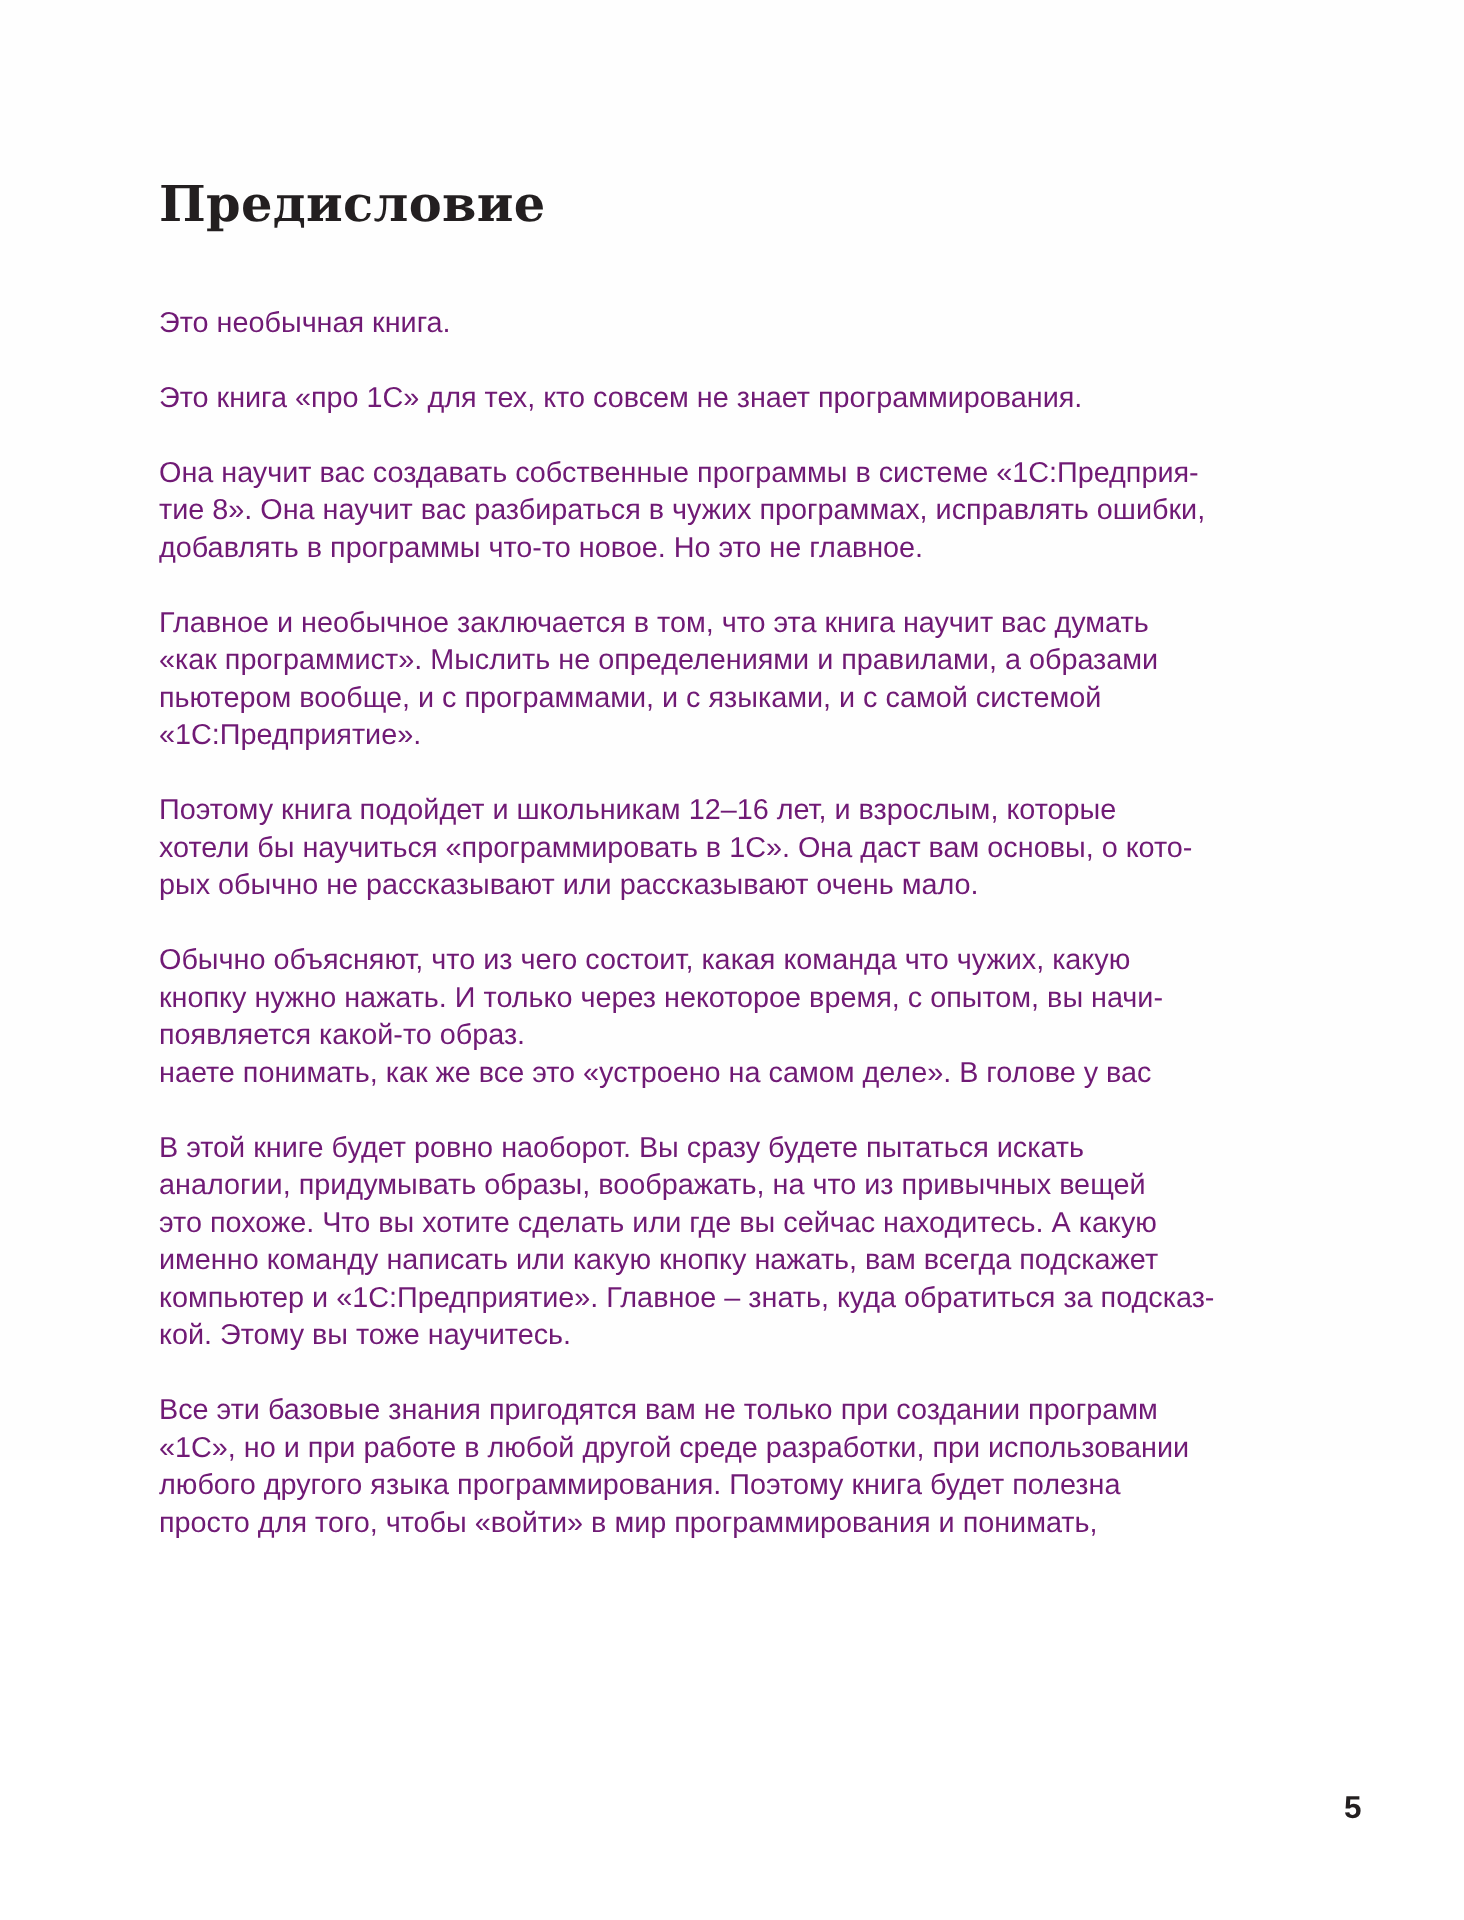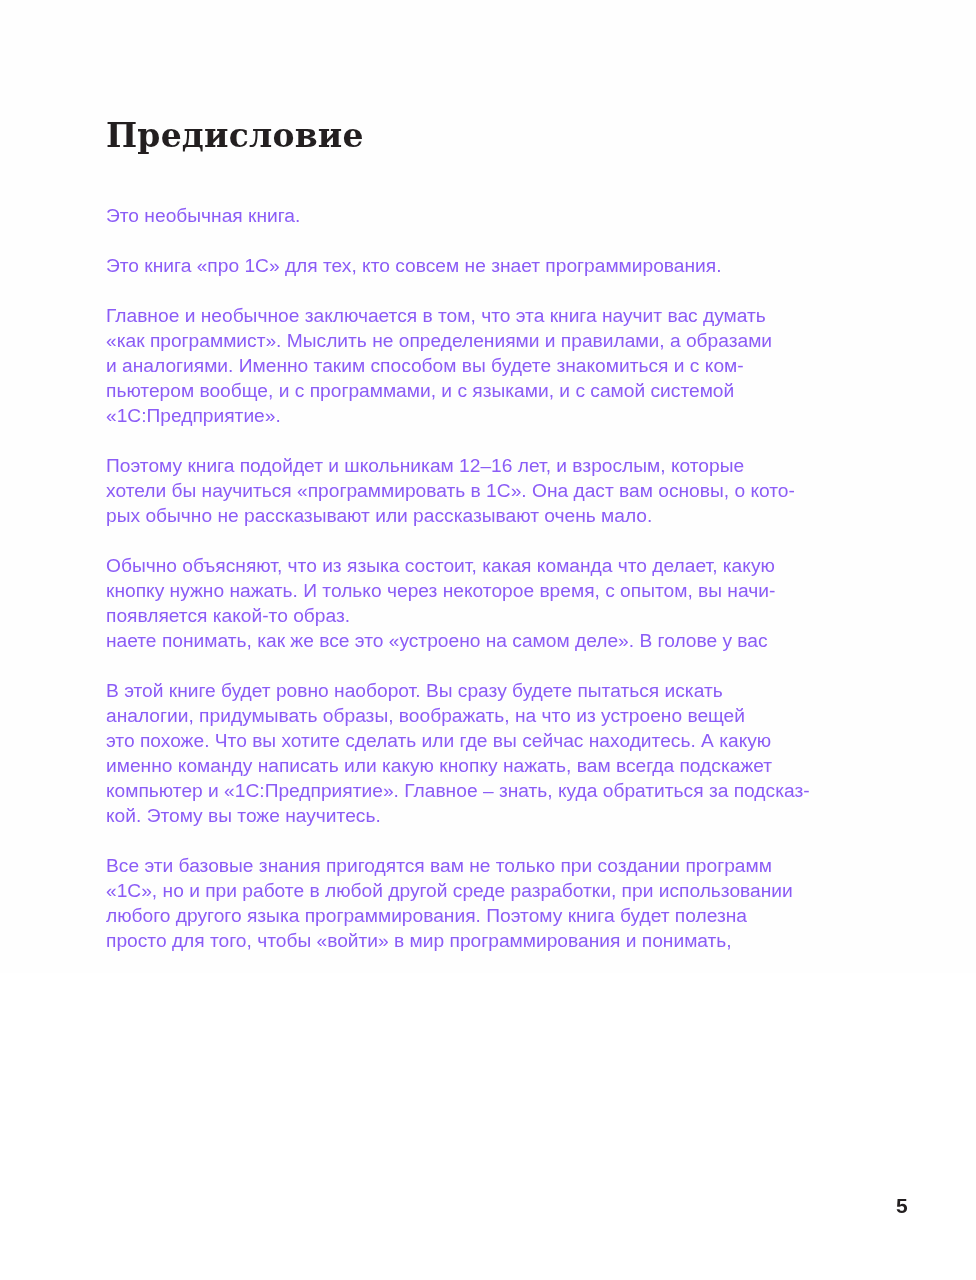--- a/index.html
+++ b/index.html
@@ -7,21 +7,21 @@
   .page { position: absolute; left: 0; top: 0; width: 976px; height: 973px; background: #fefefe; }
   .title {
     position: absolute; left: 106px; top: 116px;
     font-family: "DejaVu Serif", "Liberation Serif", serif;
     font-weight: bold; font-size: 33px; color: #231f20; letter-spacing: 0.2px;
     margin: 0;
   }
   .body {
     position: absolute; left: 106px; top: 203px; width: 790px;
     font-family: "Liberation Sans", "DejaVu Sans", sans-serif;
-    font-size: 19.2px; line-height: 25px; color: #8b5cf6;
+    font-size: 19.2px; line-height: 25px; color: #701a75;
   }
   .para { margin: 0 0 25px 0; }
   .line { display: block; white-space: nowrap; }
   .page-number {
     position: absolute; left: 896px; top: 1194px;
     font-family: "Liberation Sans", "DejaVu Sans", sans-serif;
     font-size: 21px; font-weight: bold; color: #231f20;
   }
 </style>
 </head>
@@ -31,40 +31,44 @@
   <h1 class="title">Предисловие</h1>
 
   <div class="body">
     <p class="para">
       <span class="line">Это необычная книга.</span>
     </p>
     <p class="para">
       <span class="line">Это книга «про 1С» для тех, кто совсем не знает программирования.</span>
     </p>
     <p class="para">
+      <span class="line">Она научит вас создавать собственные программы в системе «1С:Предприя-</span>
+      <span class="line">тие 8». Она научит вас разбираться в чужих программах, исправлять ошибки,</span>
+      <span class="line">добавлять в программы что-то новое. Но это не главное.</span>
+    </p>
+    <p class="para">
       <span class="line">Главное и необычное заключается в том, что эта книга научит вас думать</span>
       <span class="line">«как программист». Мыслить не определениями и правилами, а образами</span>
-      <span class="line">и аналогиями. Именно таким способом вы будете знакомиться и с ком-</span>
       <span class="line">пьютером вообще, и с программами, и с языками, и с самой системой</span>
       <span class="line">«1С:Предприятие».</span>
     </p>
     <p class="para">
       <span class="line">Поэтому книга подойдет и школьникам 12–16 лет, и взрослым, которые</span>
       <span class="line">хотели бы научиться «программировать в 1С». Она даст вам основы, о кото-</span>
       <span class="line">рых обычно не рассказывают или рассказывают очень мало.</span>
     </p>
     <p class="para">
-      <span class="line">Обычно объясняют, что из языка состоит, какая команда что делает, какую</span>
+      <span class="line">Обычно объясняют, что из чего состоит, какая команда что чужих, какую</span>
       <span class="line">кнопку нужно нажать. И только через некоторое время, с опытом, вы начи-</span>
       <span class="line">появляется какой-то образ.</span>
       <span class="line">наете понимать, как же все это «устроено на самом деле». В голове у вас</span>
     </p>
     <p class="para">
       <span class="line">В этой книге будет ровно наоборот. Вы сразу будете пытаться искать</span>
-      <span class="line">аналогии, придумывать образы, воображать, на что из устроено вещей</span>
+      <span class="line">аналогии, придумывать образы, воображать, на что из привычных вещей</span>
       <span class="line">это похоже. Что вы хотите сделать или где вы сейчас находитесь. А какую</span>
       <span class="line">именно команду написать или какую кнопку нажать, вам всегда подскажет</span>
       <span class="line">компьютер и «1С:Предприятие». Главное – знать, куда обратиться за подсказ-</span>
       <span class="line">кой. Этому вы тоже научитесь.</span>
     </p>
     <p class="para">
       <span class="line">Все эти базовые знания пригодятся вам не только при создании программ</span>
       <span class="line">«1С», но и при работе в любой другой среде разработки, при использовании</span>
       <span class="line">любого другого языка программирования. Поэтому книга будет полезна</span>
       <span class="line">просто для того, чтобы «войти» в мир программирования и понимать,</span>

